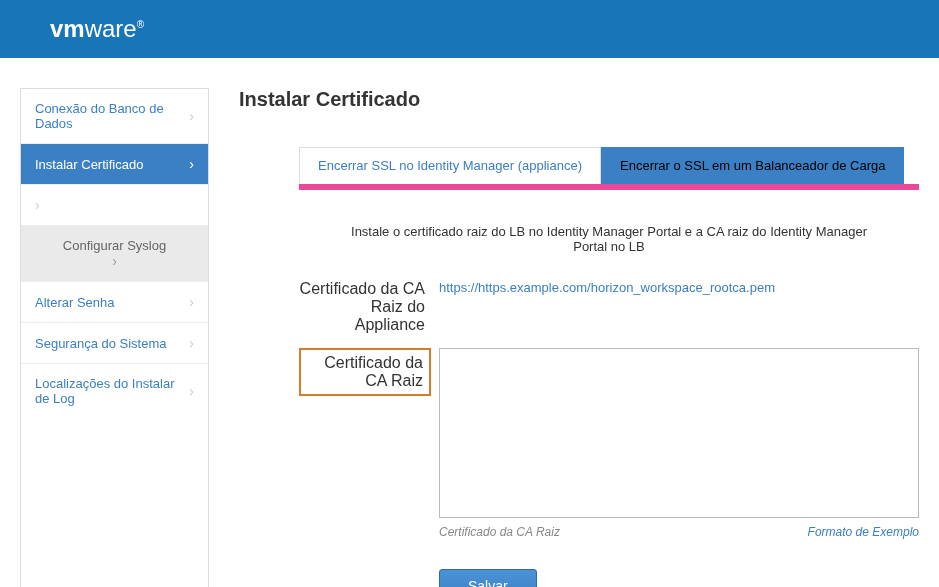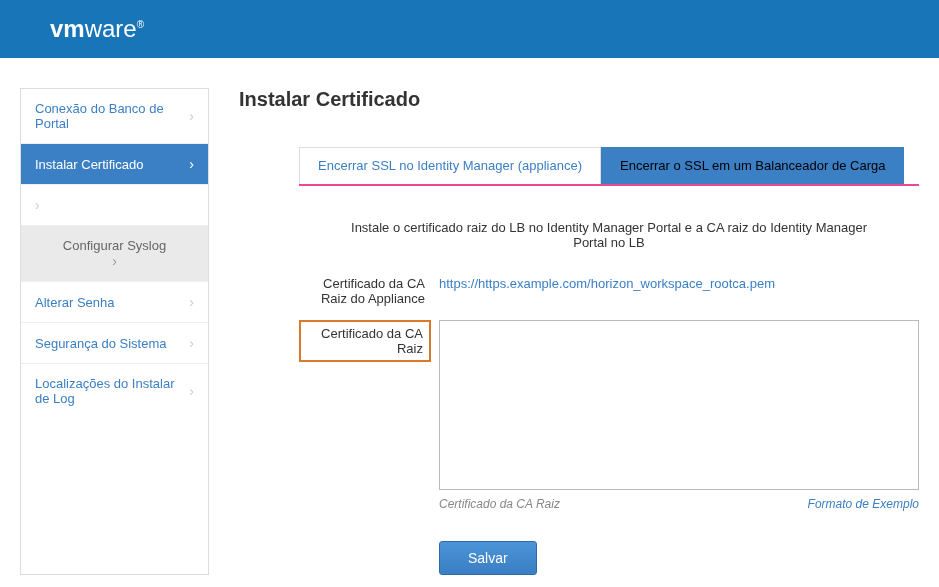--- a/index.html
+++ b/index.html
@@ -13,27 +13,27 @@
     .nav-item { display: flex; justify-content: space-between; align-items: center; padding: 12px 14px; border-bottom: 1px solid #eee; cursor: pointer; color: #3b7fc4; font-size: 13px; }
     .nav-item:last-child { border-bottom: none; }
     .nav-item.active { background: #3b7fc4; color: #fff; }
     .nav-item.active .chev { color: #fff; }
     .nav-item.hover { background: #eaeaea; color: #666; flex-direction: column; }
     .nav-item.hover .chev { color: #999; }
     .chev { color: #ccc; font-size: 14px; }
     .main { flex: 1; }
     h1 { font-size: 20px; font-weight: bold; color: #333; margin-bottom: 36px; }
     .tabs-wrap { padding-left: 60px; }
-    .tabs { display: flex; border-bottom: 2px solid #ec4899; text-align: right; }
+    .tabs { display: flex; border-bottom: 6px solid #ec4899; text-align: right; }
     .tab { padding: 10px 18px; font-size: 13px; cursor: pointer; color: #3b7fc4; background: #fff; border: 1px solid #ddd; border-bottom: none; }
     .tab.active { background: #3b7fc4; color: #000000; border: 1px solid #3b7fc4; }
     .content { margin-top: 34px; }
     .desc { text-align: center; color: #333; margin-bottom: 26px; padding: 0 40px; font-size: 13px; }
     .row { display: flex; margin-bottom: 14px; }
-    .label { width: 140px; text-align: right; padding-right: 14px; color: #333; font-size: 13px; }
+    .label { width: 140px; text-align: right; padding-right: 14px; color: #333; font-size: 16px; }
     .label.highlight { display: inline-block; border: 2px solid #d87a2a; padding: 4px 6px 4px 10px; margin-left: auto; margin-right: 8px; width: auto; }
     .value { flex: 1; }
     .link { color: #3b7fc4; text-decoration: none; font-size: 13px; }
     .textarea-box { width: 480px; height: 170px; border: 1px solid #bbb; background: #fff; resize: none; font-family: Arial; font-size: 12px; padding: 4px; }
     .hints { display: flex; justify-content: space-between; width: 480px; margin-top: 4px; }
     .hint-left { font-style: italic; color: #888; font-size: 12px; }
     .hint-right { font-style: italic; color: #3b7fc4; font-size: 12px; cursor: pointer; }
     .button-row { padding-left: 140px; margin-top: 30px; }
     .btn-save { background: linear-gradient(#4a93d6, #3b7fc4); color: #fff; border: 1px solid #2e6aa8; padding: 8px 28px; font-size: 14px; font-weight: normal; border-radius: 3px; cursor: pointer; }
     .row-textarea .label-col { width: 140px; display: flex; justify-content: flex-end; align-items: flex-start; }
@@ -43,21 +43,21 @@
 
 <div class="header">
   <div class="logo">
     <span class="bold">vm</span><span>ware</span><span class="reg">®</span>
   </div>
 </div>
 
 <div class="container">
   <div class="sidebar">
     <div class="nav-item">
-      <span>Conexão do Banco de Portal</span>
+      <span>Conexão do Banco de Dados</span>
       <span class="chev">›</span>
     </div>
     <div class="nav-item active">
       <span>Instalar Certificado</span>
       <span class="chev">›</span>
     </div>
     <div class="nav-item">
       <span class="chev">›</span>
     </div>
     <div class="nav-item hover">

